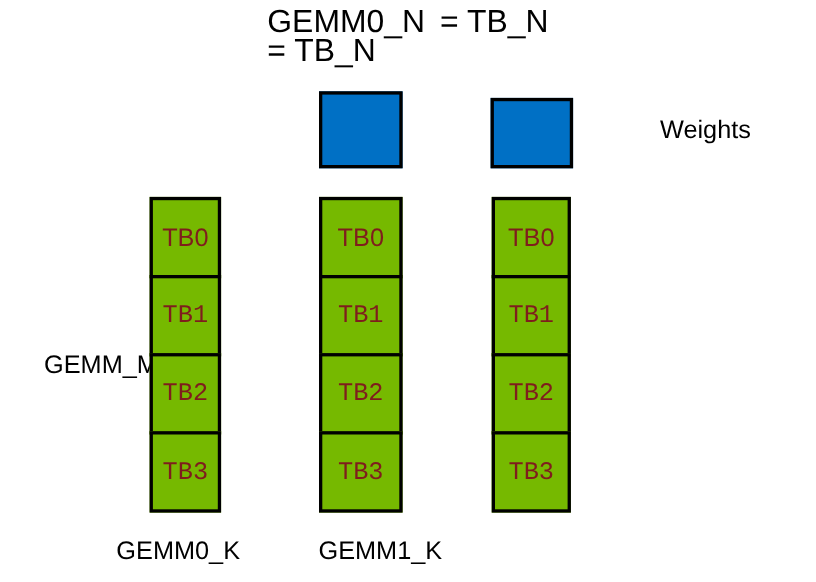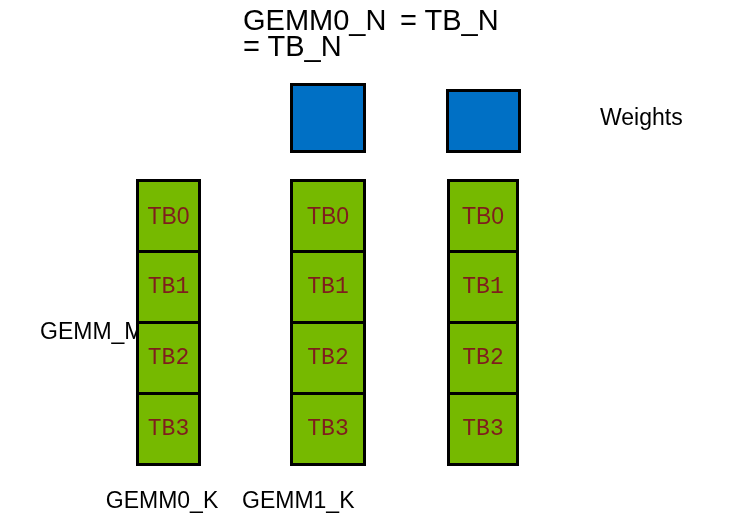--- a/index.html
+++ b/index.html
@@ -20,21 +20,21 @@
   .sq{
     position:absolute;box-sizing:border-box;
     border:3px solid #000000;background:#0070C5;
   }
   #weights-block-0{left:290px;top:83px;width:76px;height:70px;}
   #weights-block-1{left:446px;top:89px;width:75px;height:64px;}
   #weights-label{left:600px;top:104px;}
   #activations-label{left:600px;top:294px;}
   #gemm-m-label{left:17px;top:318px;margin-left:23px;}
   #gemm0-k-label{left:82px;top:487px;width:160px;text-align:center;}
-  #gemm1-k-label{left:242px;top:487px;width:160px;text-align:left;}
+  #gemm1-k-label{left:242px;top:487px;width:160px;text-align:right;}
   .col{position:absolute;top:179px;}
   #col-0{left:136px;width:65px;}
   #col-1{left:290px;width:76px;}
   #col-2{left:447px;width:72px;}
   .cell{
     box-sizing:border-box;height:74px;width:100%;
     border:3px solid #000000;background:#76B900;
     display:flex;align-items:center;justify-content:center;
     color:#7f1d1d;font-size:23px;
   }

